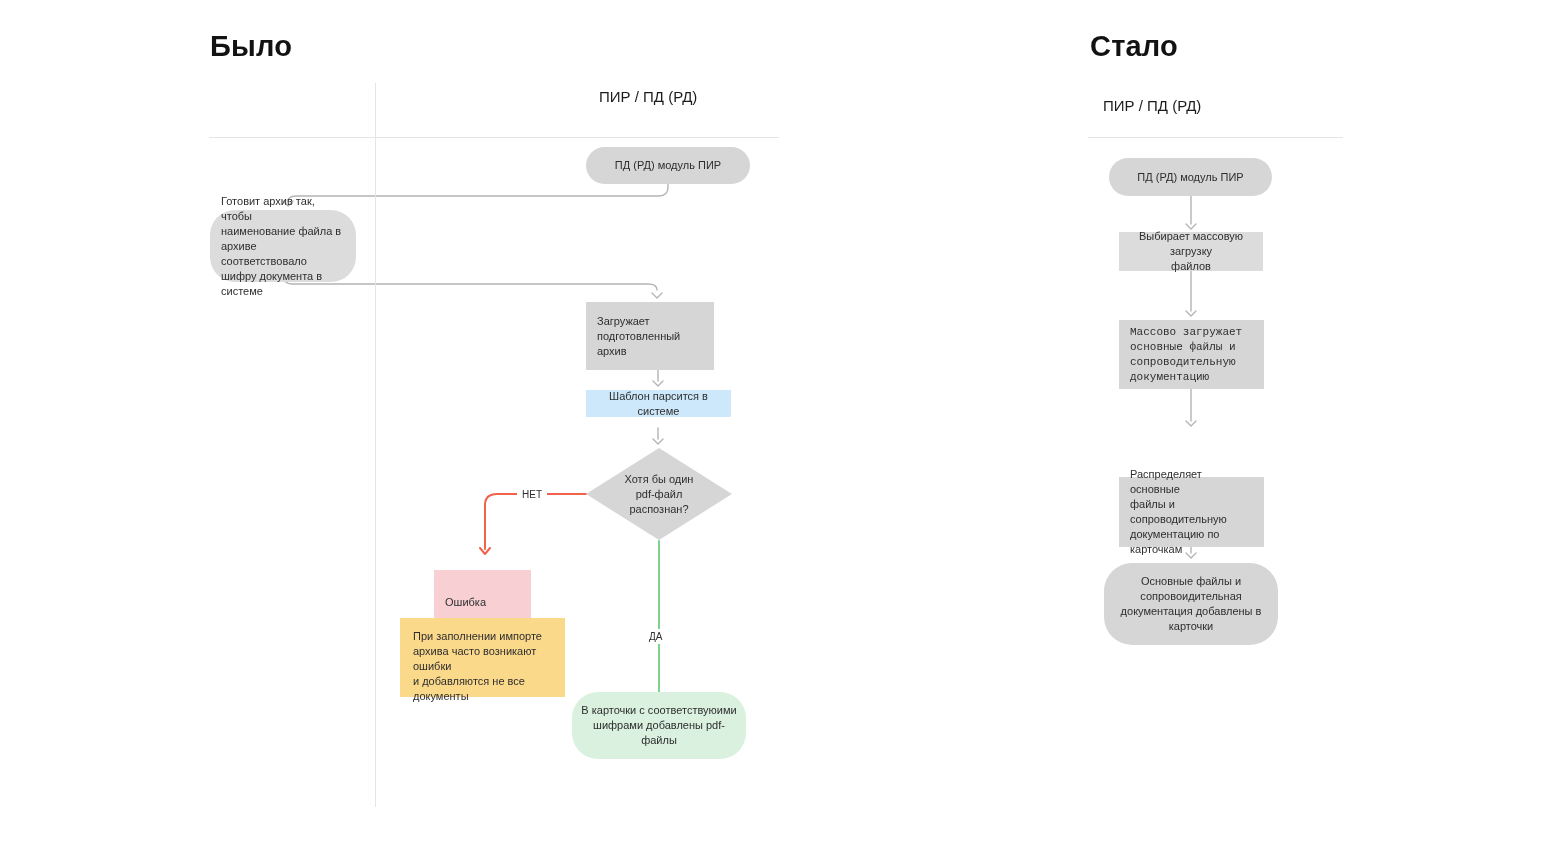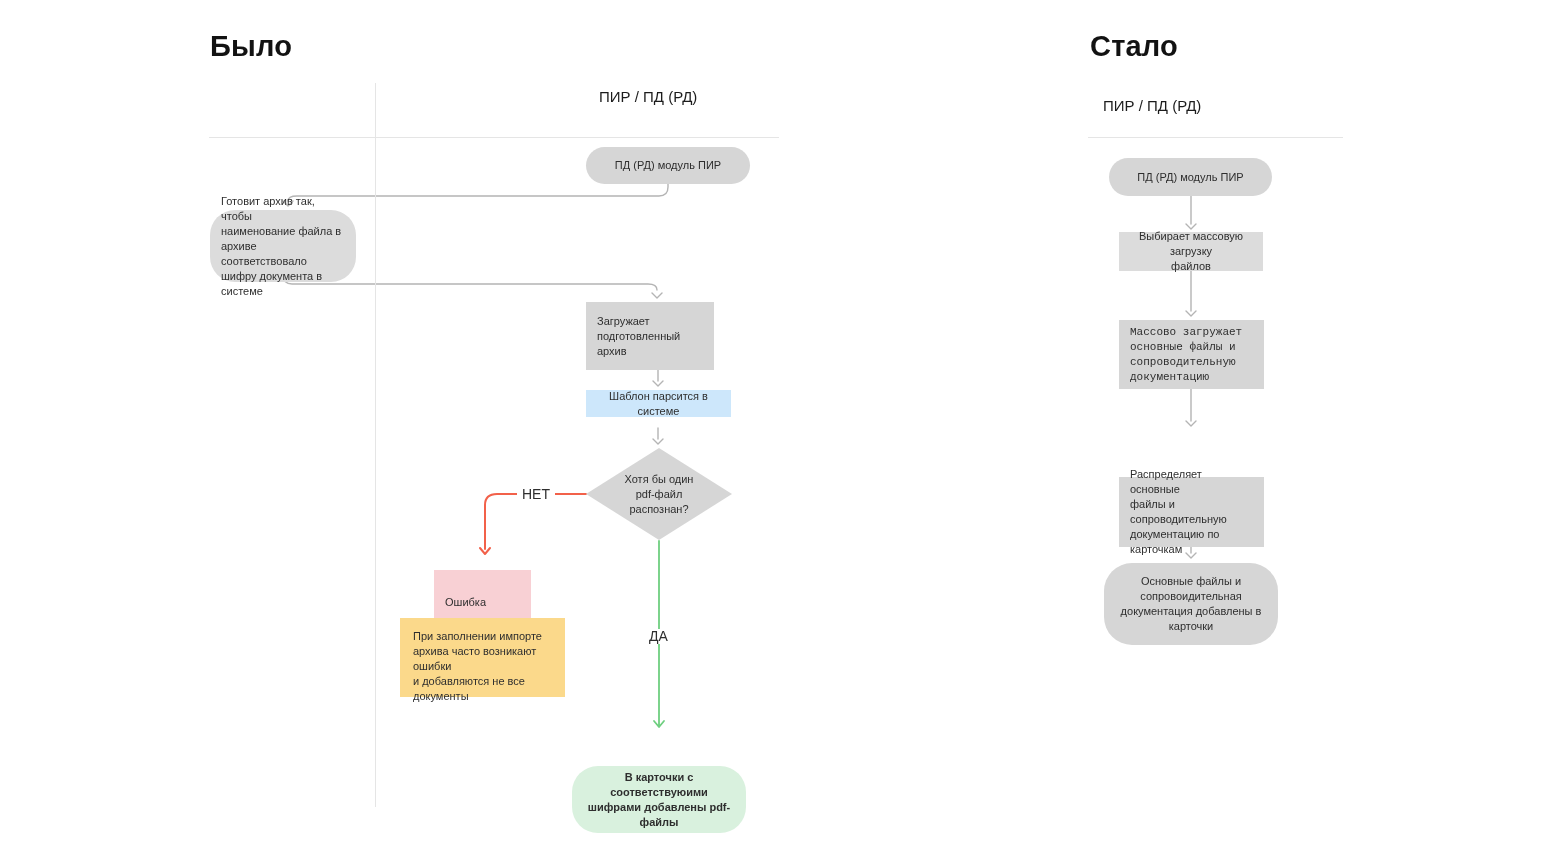--- a/index.html
+++ b/index.html
@@ -57,30 +57,30 @@
   .fill-green{ background:var(--node-green); }
 
   #node-start-before{ left:586px; top:147px; width:164px; height:37px; border-radius:19px; }
   #node-prepare{ left:210px; top:210px; width:146px; height:72px;border-radius:25px; }
   #node-upload{ left:586px; top:302px; width:128px; height:68px; }
   #node-parse{ left:586px; top:390px; width:145px; height:27px; }
   #node-decision{ left:586px; top:448px; width:146px; height:92px;
       clip-path:polygon(50% 0,100% 50%,50% 100%,0 50%); }
   #node-error{ left:434px; top:570px; width:97px; height:64px; }
   #node-note{ left:400px; top:618px; width:165px; height:79px; align-items:flex-start; padding:11px 13px; }
-  #node-success{ left:572px; top:766px; width:174px; height:67px; border-radius:26px;font-weight:bold; }
+  #node-success{ left:572px; top:692px; width:174px; height:67px; border-radius:26px; }
 
   #node-start-after{ left:1109px; top:158px; width:163px; height:38px; border-radius:19px; }
   #node-choose{ left:1119px; top:232px; width:144px; height:39px; }
   #node-massupload{ left:1119px; top:320px; width:145px; height:69px;font-family:Liberation Mono, monospace; }
   #node-distribute{ left:1119px; top:430px; width:145px; height:70px;margin-top:47px; }
   #node-done{ left:1104px; top:563px; width:174px; height:82px; border-radius:28px; }
 
   .edge-label{
-    position:absolute; background:#fff; font-size:14px; color:var(--text);
+    position:absolute; background:#fff; font-size:10px; color:var(--text);
     padding:1px 5px; line-height:13px;
   }
   #edge-label-no{ left:517px; top:487px; }
   #edge-label-yes{ left:644px; top:629px; }
 </style>
 </head>
 <body>
 
 <div class="canvas">
 

